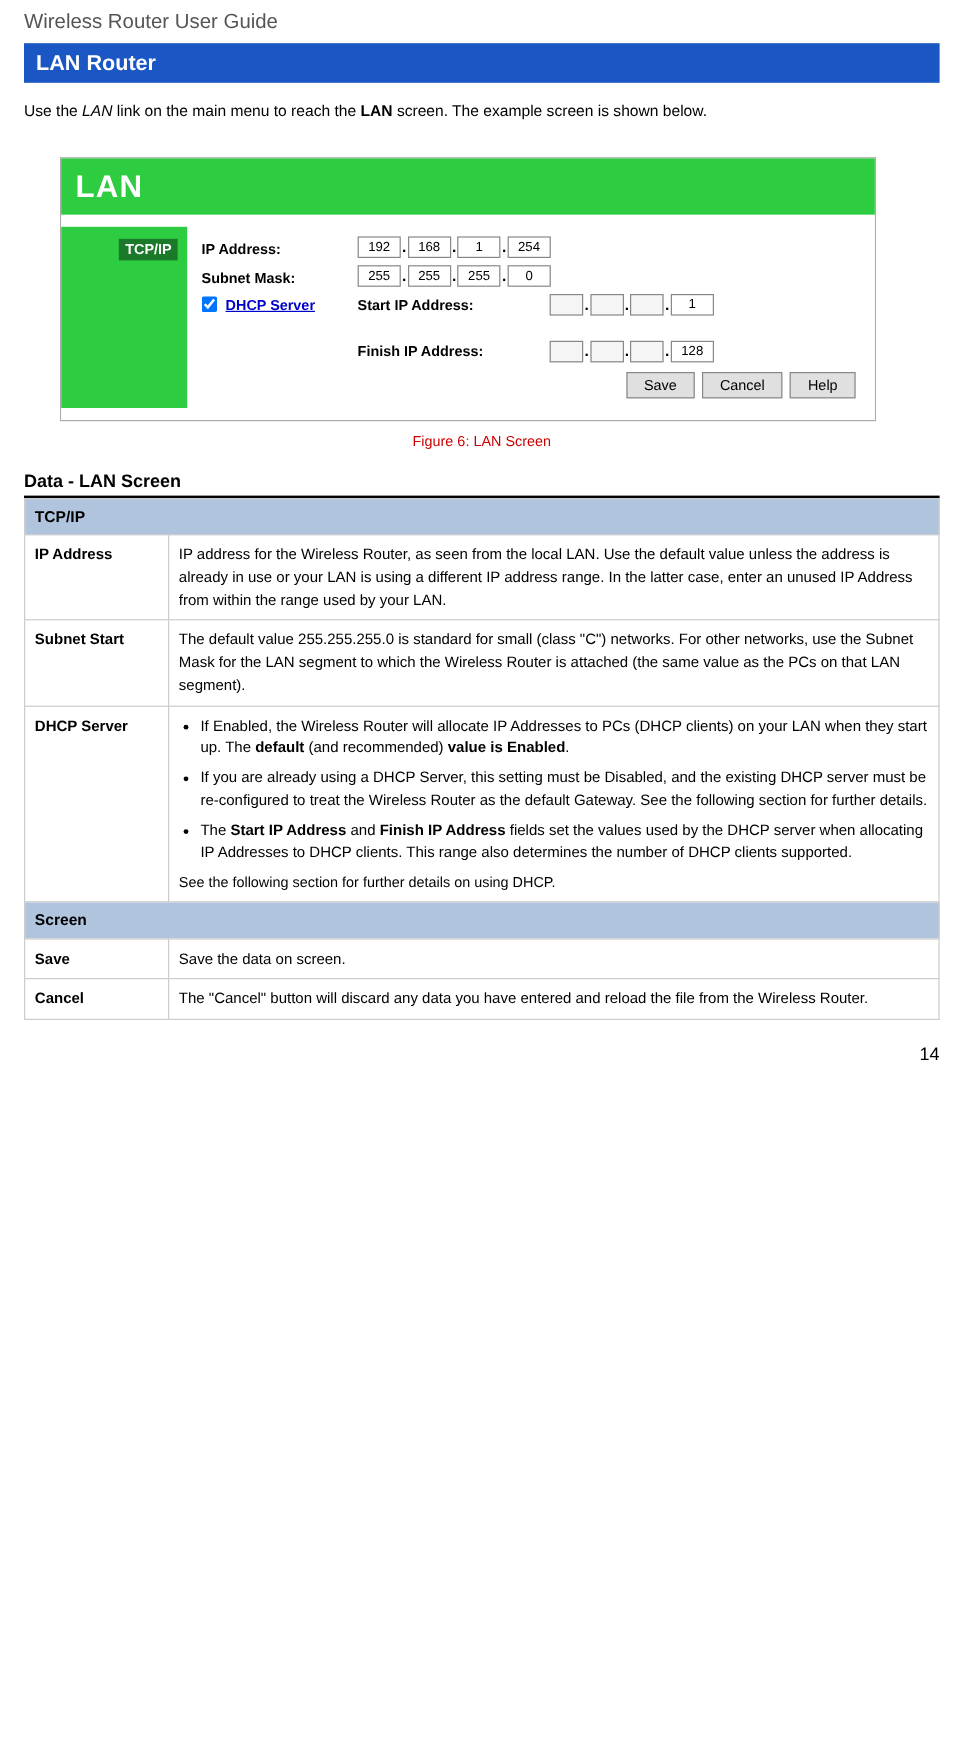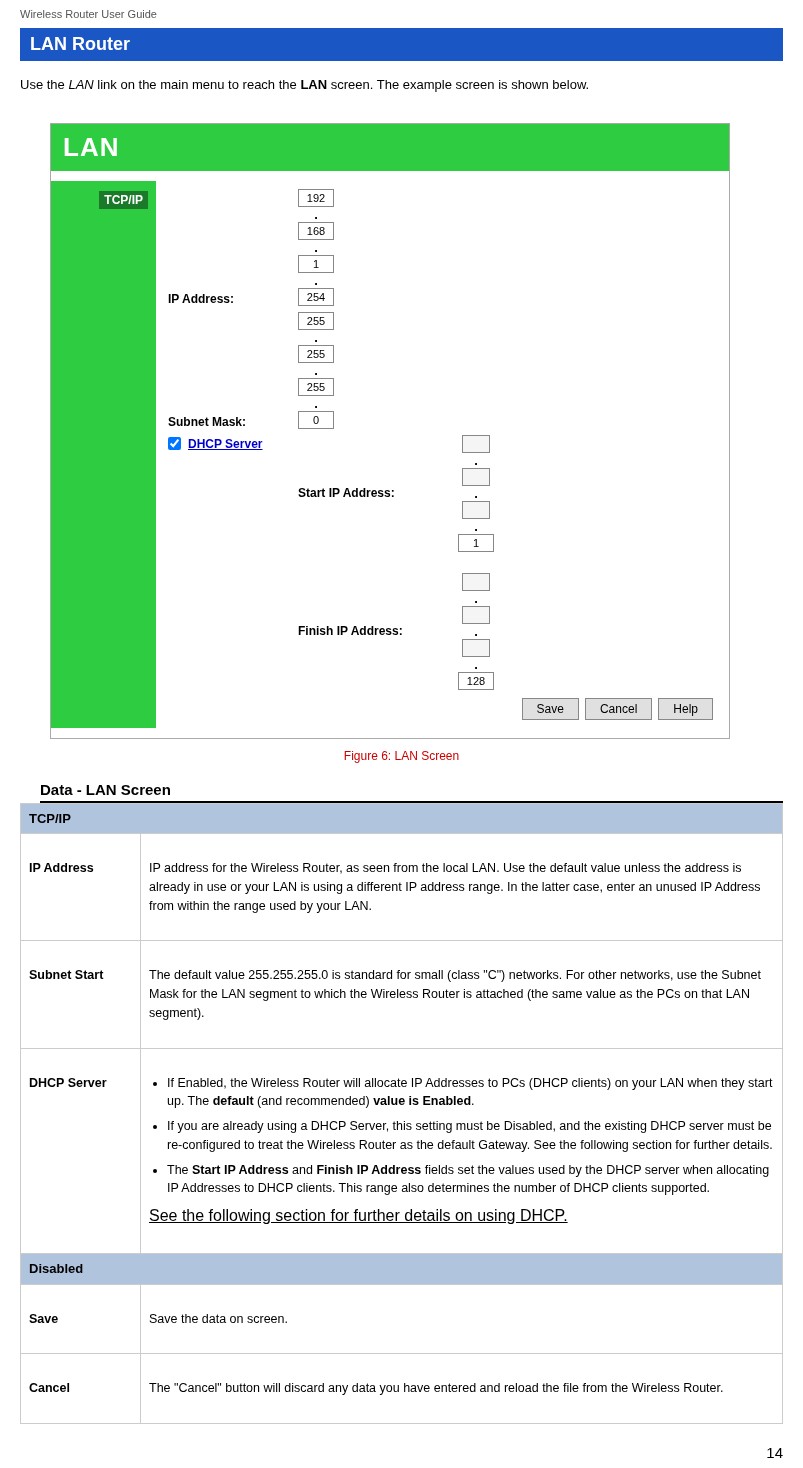--- a/index.html
+++ b/index.html
@@ -7,21 +7,21 @@
       font-family: Arial, sans-serif;
       font-size: 13px;
       background: #fff;
       color: #000;
       width: 803px;
       min-height: 1468px;
       padding: 8px 20px 20px 20px;
     }
 
     .doc-header {
-      font-size: 11px;
+      font-size: 17px;
       color: #555;
       margin-bottom: 8px;
     }
 
     .page-title-bar {
       background: #1a56c4;
       color: #fff;
       font-size: 18px;
       font-weight: bold;
       padding: 6px 10px;
@@ -97,21 +97,20 @@
     .form-label {
       font-size: 12px;
       font-weight: bold;
       min-width: 130px;
     }
 
     .ip-field-group {
       display: flex;
       align-items: center;
       gap: 0;
-      flex-direction: column;
     }
 
     .ip-octet {
       border: 1px solid #888;
       width: 36px;
       height: 18px;
       font-size: 11px;
       text-align: center;
       background: #fff;
     }
@@ -192,40 +191,39 @@
       margin-bottom: 18px;
     }
 
     
     .section-title {
       font-size: 15px;
       font-weight: bold;
       margin-bottom: 0;
       border-bottom: 2px solid #000;
       padding-bottom: 3px;
-      margin-left: 20px;
     }
 
     .data-table {
       width: 100%;
       border-collapse: collapse;
       margin-bottom: 16px;
     }
 
     .data-table .group-header {
       background: #b0c4de;
       font-weight: bold;
       font-size: 13px;
       padding: 5px 8px;
     }
 
     .data-table td {
       border: 1px solid #ccc;
       vertical-align: top;
-      padding: 25px 8px;
+      padding: 7px 8px;
       font-size: 12.5px;
       line-height: 1.5;
     }
 
     .data-table .row-label {
       font-weight: bold;
       width: 120px;
       vertical-align: top;
     }
 
@@ -234,22 +232,21 @@
       margin-bottom: 4px;
     }
 
     .data-table li {
       margin-bottom: 6px;
       line-height: 1.5;
     }
 
     .data-table .see-also {
       margin-top: 4px;
-      font-size: 16px;
-      text-decoration: underline;
+      font-size: 12px;
     }
 
     .page-number {
       text-align: right;
       font-size: 15px;
       margin-top: 20px;
     }
   </style>
 </head>
 <body>
@@ -364,21 +361,21 @@
       <td>
         <ul>
           <li>If Enabled, the Wireless Router will allocate IP Addresses to PCs (DHCP clients) on your LAN when they start up. The <strong>default</strong> (and recommended) <strong>value is Enabled</strong>.</li>
           <li>If you are already using a DHCP Server, this setting must be Disabled, and the existing DHCP server must be re-configured to treat the Wireless Router as the default Gateway. See the following section for further details.</li>
           <li>The <strong>Start IP Address</strong> and <strong>Finish IP Address</strong> fields set the values used by the DHCP server when allocating IP Addresses to DHCP clients. This range also determines the number of DHCP clients supported.</li>
         </ul>
         <div class="see-also">See the following section for further details on using DHCP.</div>
       </td>
     </tr>
     <tr>
-      <td colspan="2" class="group-header">Disabled</td>
+      <td colspan="2" class="group-header">Screen</td>
     </tr>
     <tr>
       <td class="row-label"><strong>Save</strong></td>
       <td>Save the data on screen.</td>
     </tr>
     <tr>
       <td class="row-label"><strong>Cancel</strong></td>
       <td>The "Cancel" button will discard any data you have entered and reload the file from the Wireless Router.</td>
     </tr>
   </tbody>

